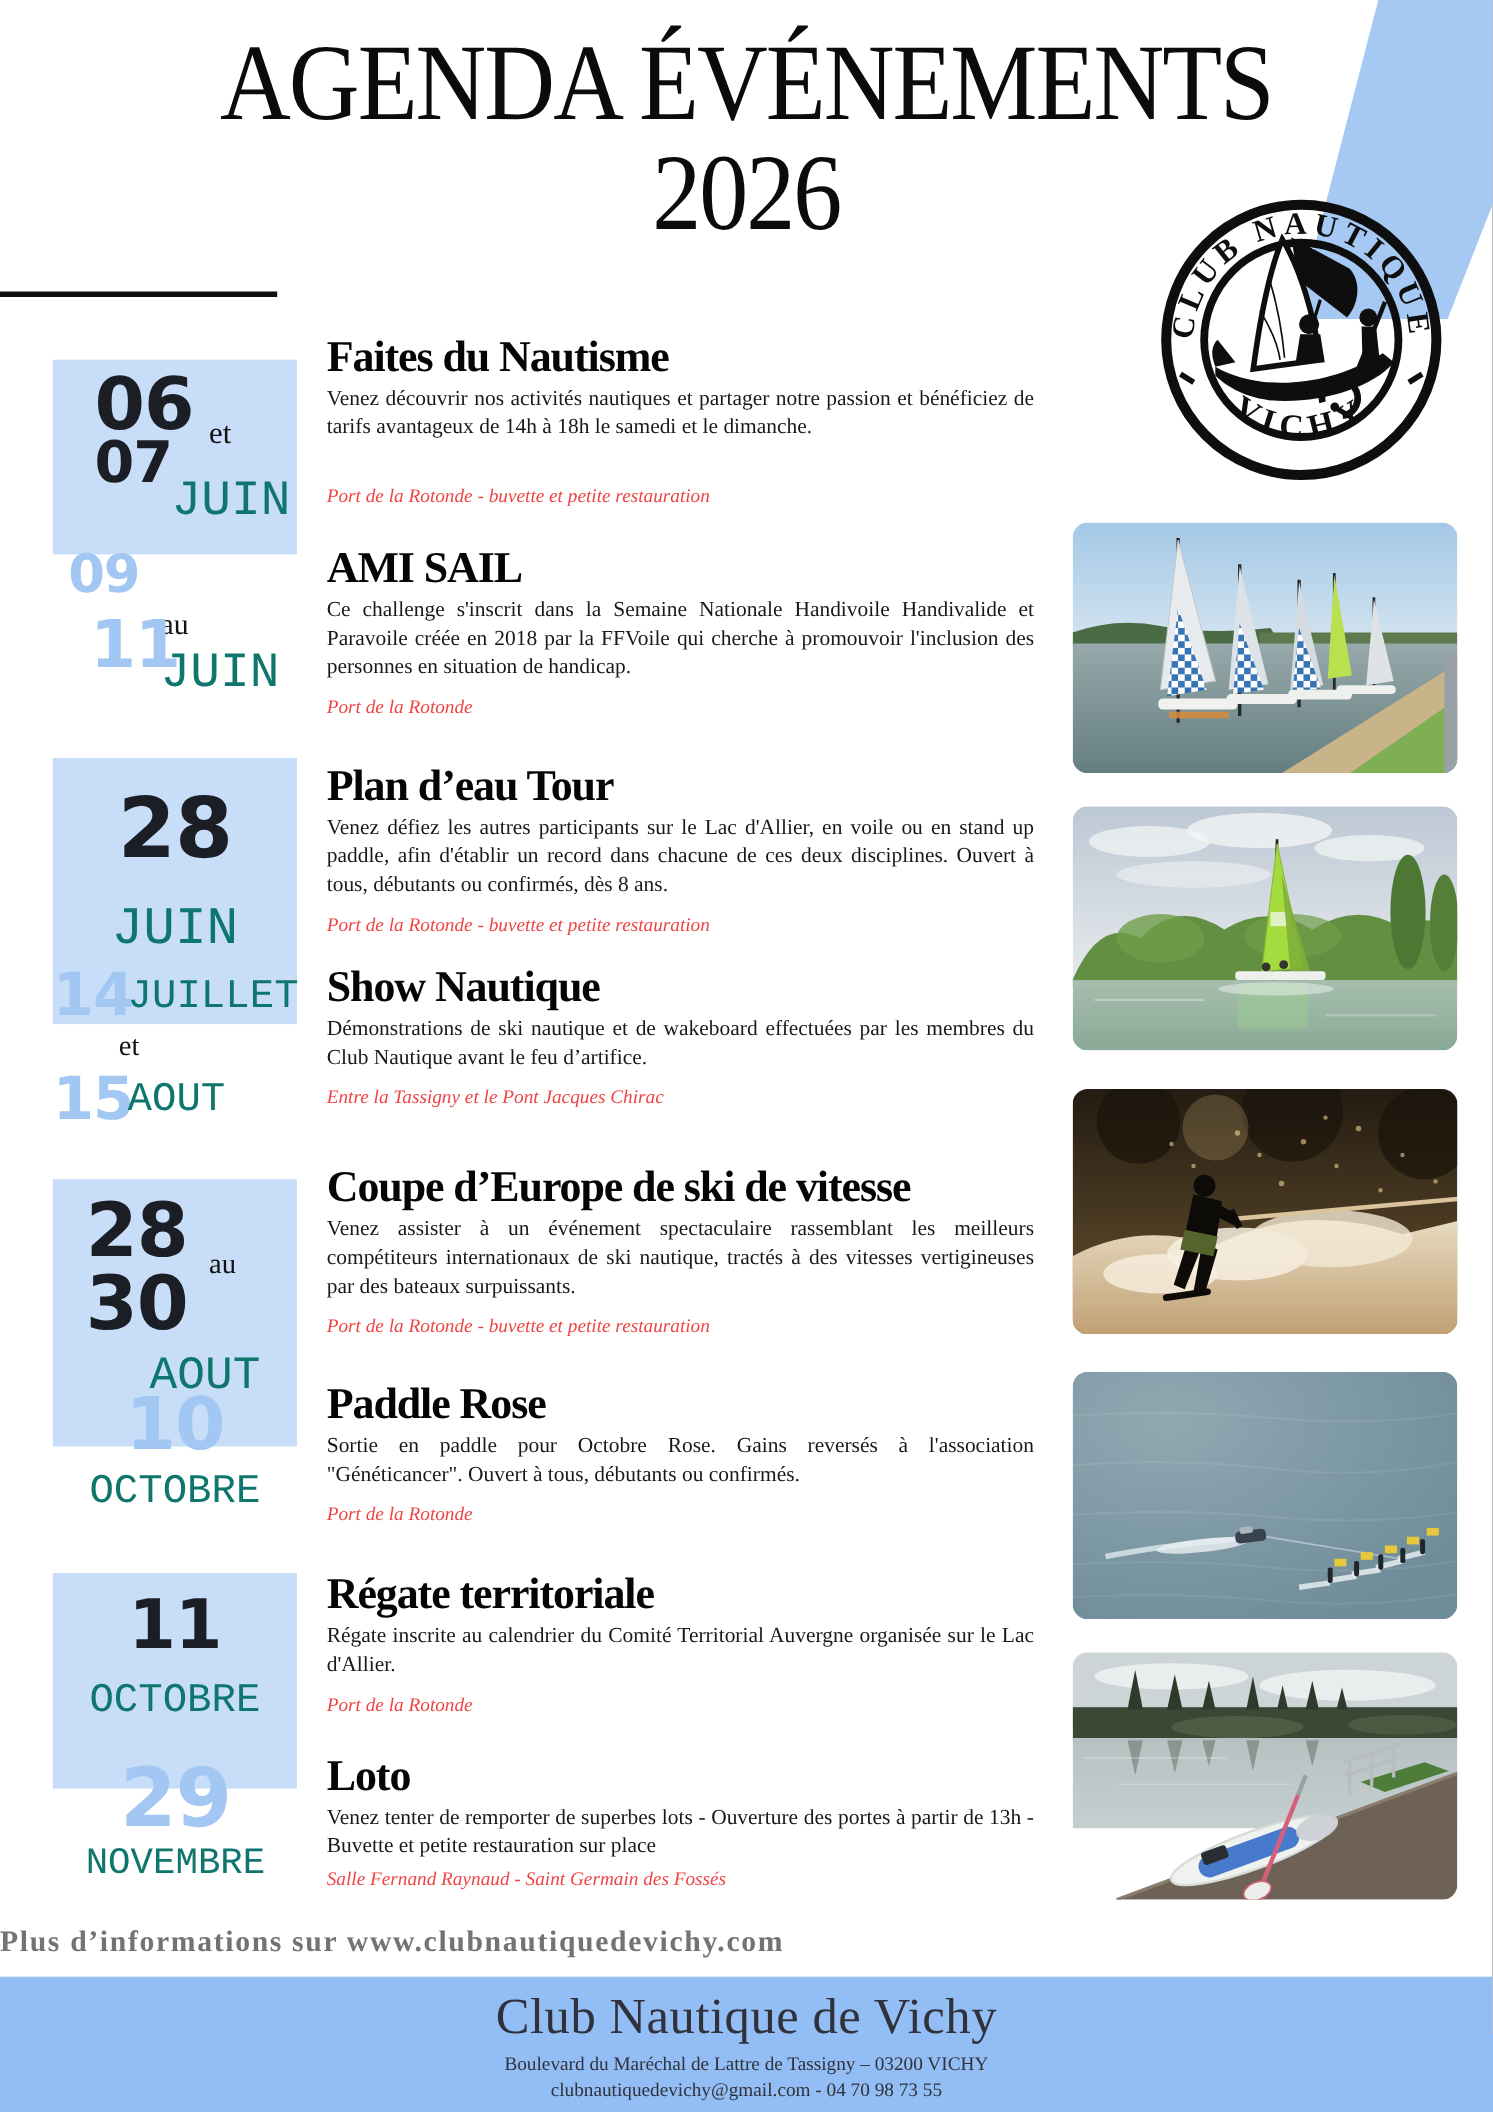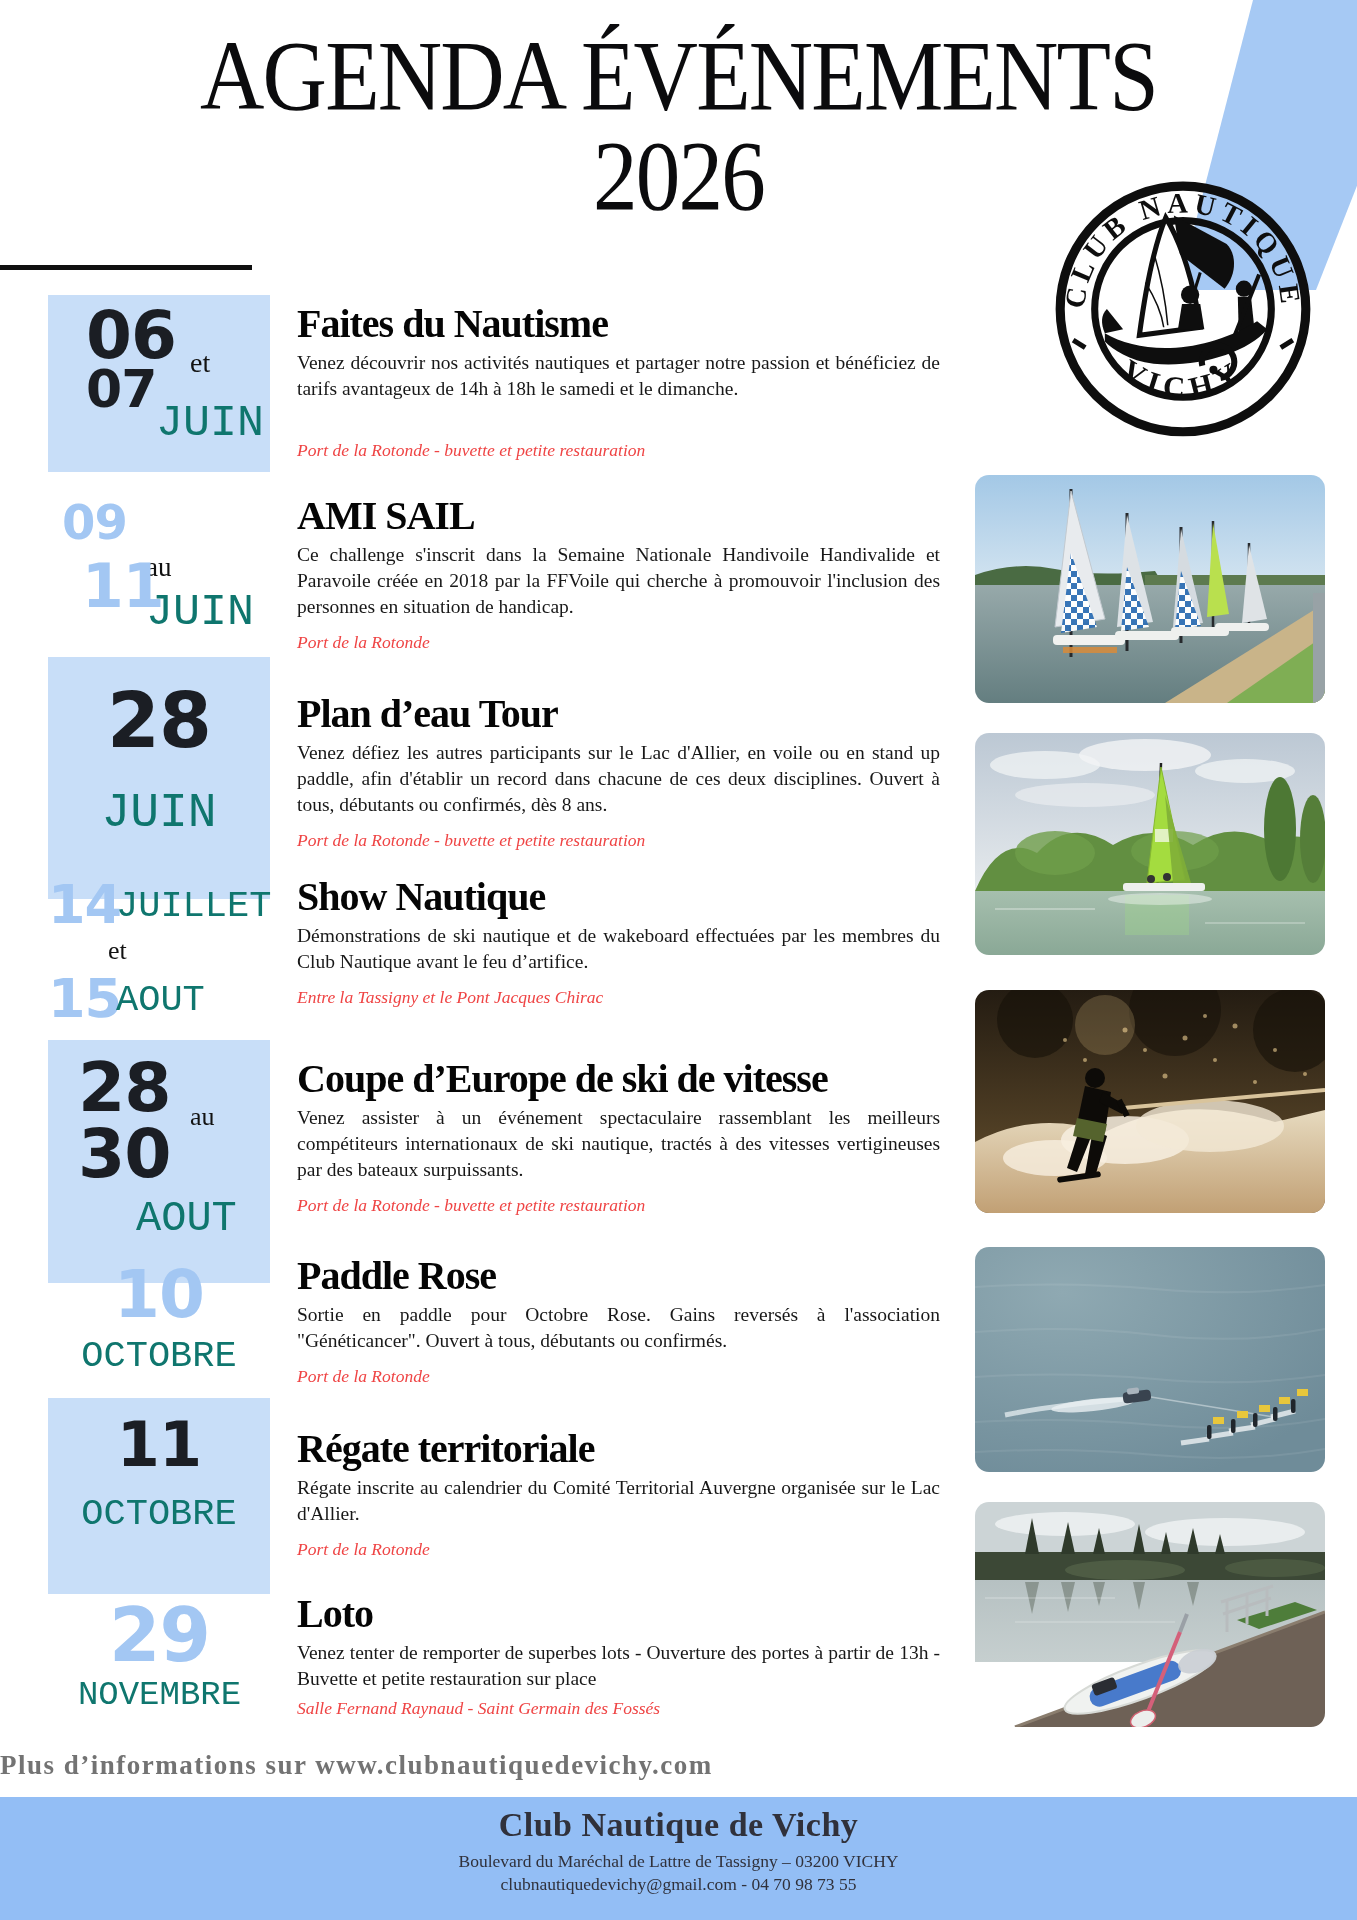--- a/index.html
+++ b/index.html
@@ -17,35 +17,35 @@
   .logo{position:absolute;left:1048px;top:181px;width:270px;height:260px;}
   
   .event{position:absolute;left:0;width:1357px;}
   .etitle{position:absolute;left:297px;top:0;width:660px;font-size:40px;font-weight:700;
           letter-spacing:-1px;color:#050505;white-space:nowrap;}
   .ebody{position:absolute;left:297px;top:50px;width:643px;font-size:19.5px;line-height:26px;
          text-align:justify;color:#181818;}
   .efoot{position:absolute;left:297px;font-size:17.5px;font-style:italic;color:#ef4444;}
   .foot3{top:140px;} .foot2{top:114px;}
   .datecell{position:absolute;left:48px;}
-  .blockbg{background:#c8def8;}
+  .blockbg{background:#c8def8;margin-top:32px;}
   .num{font-family:"DejaVu Sans","Liberation Sans",sans-serif;font-weight:800;letter-spacing:-1px;
        position:absolute;line-height:1;}
   .num.dark{color:#1b1e24;} .num.lite{color:#a3c7f3;}
   .mon{font-family:Liberation Mono, monospace;position:absolute;color:#0f766e;line-height:1;}
   .conj{font-family:"Liberation Serif",serif;position:absolute;color:#121212;line-height:1;}
   
   .photo{position:absolute;left:975px;width:350px;border-radius:14px;overflow:hidden;}
   .photo svg{display:block;}
   
   .moreinfo{position:absolute;left:0;top:1750px;width:1357px;text-align:left;
             font-size:27px;font-weight:700;letter-spacing:1.5px;color:#737373;}
   .footer{position:absolute;left:0;top:1797px;width:1357px;height:123px;background:#93bef5;
           text-align:center;color:#30313b;}
-  .footer .club{font-size:34px;margin-top:9px;letter-spacing:.5px;font-weight:bold;}
+  .footer .club{font-size:46px;margin-top:9px;letter-spacing:.5px;}
   .footer .addr{font-size:17.5px;margin-top:7px;}
   .footer .mail{font-size:17.5px;margin-top:2px;}
 </style>
 </head>
 <body>
 
 <div class="page">
 
   <div class="stripe"></div>
 

